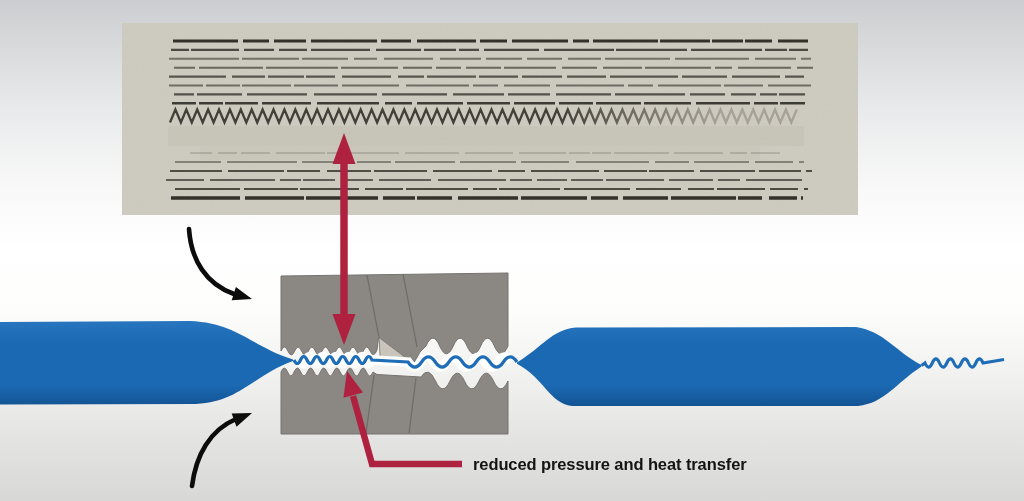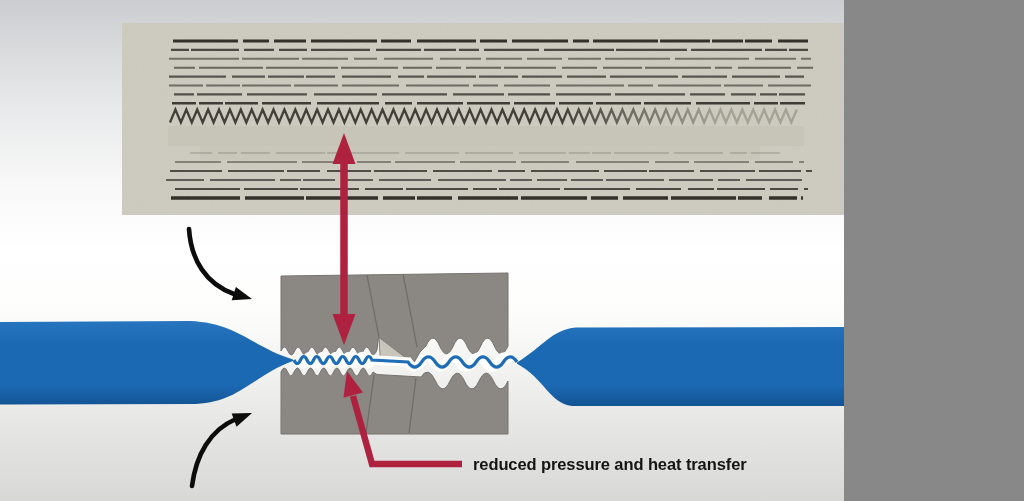--- a/index.html
+++ b/index.html
@@ -1,17 +1,17 @@
 <!DOCTYPE html>
 <html><head>
 <meta charset="utf-8">
 <style>
   html,body{margin:0;padding:0;background:#888;}
   .stage{
-    position:relative;width:844px;height:501px;overflow:hidden;
+    position:relative;width:1024px;height:501px;overflow:hidden;
     background:linear-gradient(180deg,
       #cbcdd0 0%, #d6d8da 8%, #e9eaeb 22%, #f9f9f9 38%,
       #ffffff 50%, #fdfdfc 62%, #f0f0ee 76%, #e3e3e1 88%, #d8d8d6 100%);
     font-family:"Liberation Sans", sans-serif;
   }
   svg{display:block;position:absolute;left:0;top:0;}
   text.caption{
     font-family:"Liberation Sans", sans-serif;
     font-weight:bold;font-size:16.5px;letter-spacing:-0.1px;
   }

